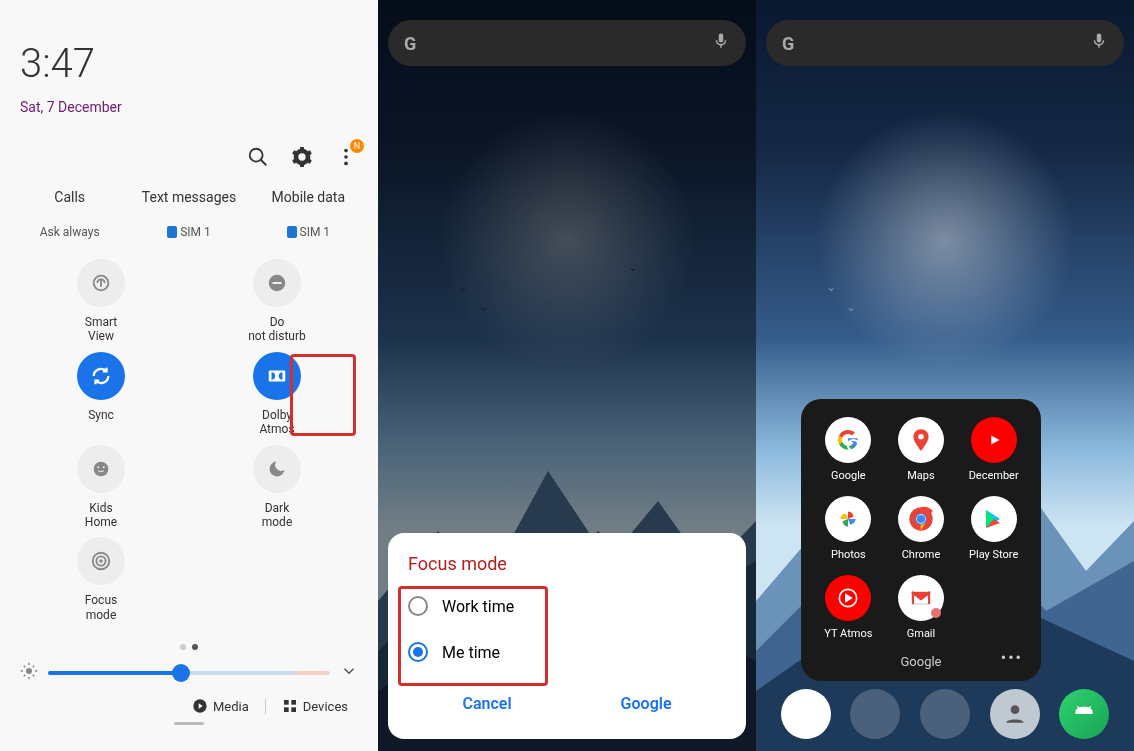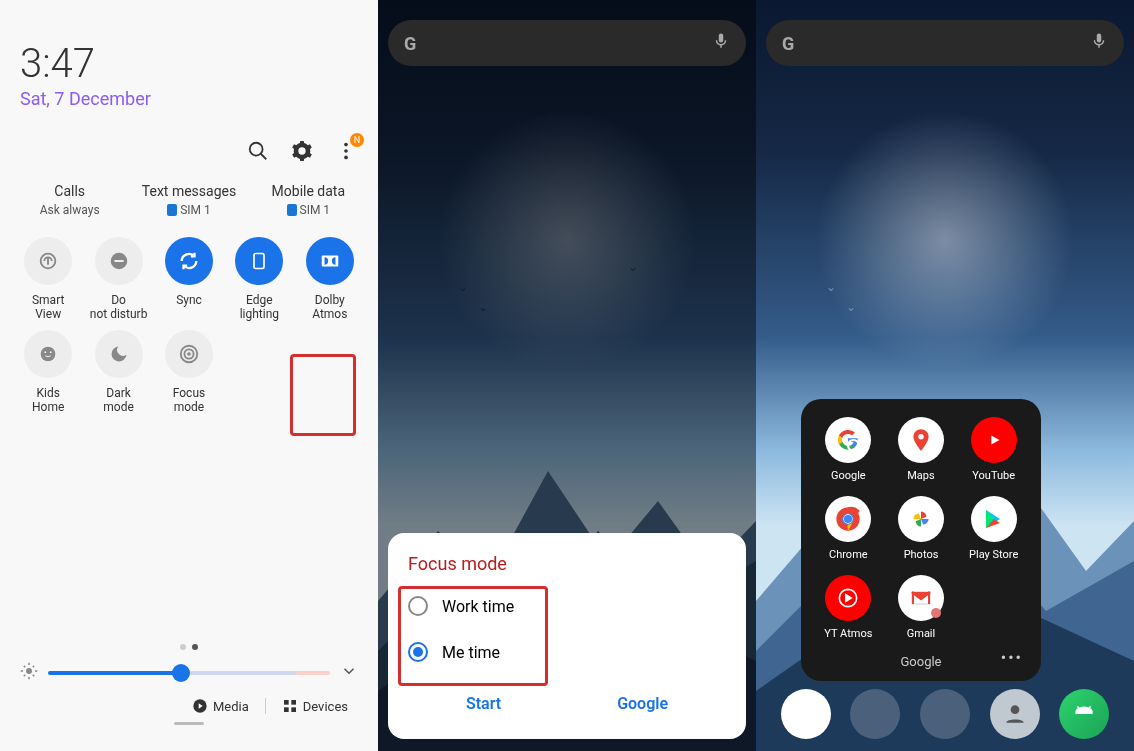--- a/index.html
+++ b/index.html
@@ -3,30 +3,30 @@
 <meta charset="utf-8">
 <style>
   * { margin: 0; padding: 0; box-sizing: border-box; font-family: -apple-system, BlinkMacSystemFont, "Segoe UI", Roboto, sans-serif; }
   body { display: flex; width: 1134px; height: 751px; background: #000; overflow: hidden; }
   .screen { width: 378px; height: 751px; position: relative; overflow: hidden; }
 
   
   .s1 { background: #f8f8f8; color: #333; }
   .s1-header { padding: 40px 20px 10px; }
   .s1-time { font-size: 40px; font-weight: 300; }
-  .s1-date { font-size: 18px; color: #8b5cf6; margin-top: 1px; }
+  .s1-date { font-size: 14px; color: #701a75; margin-top: 12px; }
   .s1-icons-row { display: flex; justify-content: flex-end; gap: 20px; padding: 20px 20px 0; align-items: center; }
   .s1-iconbtn { width: 24px; height: 24px; display: flex; align-items: center; justify-content: center; position: relative; cursor: pointer; }
   .badge { position: absolute; top: -6px; right: -6px; width: 14px; height: 14px; background: #ff8800; border-radius: 50%; color: #fff; font-size: 9px; display: flex; align-items: center; justify-content: center; }
   .s1-sims { display: flex; justify-content: space-around; padding: 20px 10px 10px; }
   .s1-sim { text-align: center; flex: 1; }
   .s1-sim-title { font-size: 14px; }
-  .s1-sim-sub { font-size: 12px; color: #555; margin-top: 4px; display: flex; align-items: center; justify-content: center; gap: 3px; }
+  .s1-sim-sub { font-size: 12px; color: #555; margin-top: 20px; display: flex; align-items: center; justify-content: center; gap: 3px; }
   .sim-chip { width: 10px; height: 12px; background: #1976d2; border-radius: 2px; }
-  .s1-toggles { display: grid; grid-template-columns: repeat(5, 1fr); gap: 8px 4px; padding: 10px 15px; }
+  .s1-toggles { display: grid; grid-template-columns: repeat(2, 1fr); gap: 8px 4px; padding: 10px 15px; }
   .s1-toggle { text-align: center; cursor: pointer; }
   .toggle-circle { width: 48px; height: 48px; border-radius: 50%; margin: 0 auto 8px; display: flex; align-items: center; justify-content: center; }
   .toggle-off { background: #ededed; color: #888; }
   .toggle-on { background: #1a73e8; color: #fff; }
   .toggle-label { font-size: 12px; line-height: 1.2; }
   .s1-highlight { border: 3px solid #d32f2f; border-radius: 4px; position: absolute; }
 
   .s1-bottom { position: absolute; bottom: 16px; left: 0; right: 0; padding: 0 20px 10px; }
   .s1-dots { display: flex; justify-content: center; gap: 6px; margin-bottom: 12px; }
   .dot { width: 6px; height: 6px; border-radius: 50%; background: #ccc; }
@@ -137,28 +137,20 @@
           <svg width="22" height="22" viewBox="0 0 24 24" fill="none" stroke="currentColor" stroke-width="2.5">
             <path d="M4 12a8 8 0 0114-5M20 12a8 8 0 01-14 5"></path>
             <polyline points="18 3 18 7 14 7"></polyline>
             <polyline points="6 21 6 17 10 17"></polyline>
           </svg>
         </div>
         <div class="toggle-label">Sync</div>
       </div>
       <div class="s1-toggle">
         <div class="toggle-circle toggle-on">
-          <svg width="20" height="20" viewBox="0 0 24 24" fill="none" stroke="currentColor" stroke-width="2">
-            <rect x="6" y="3" width="12" height="18" rx="2"></rect>
-          </svg>
-        </div>
-        <div class="toggle-label">Edge<br>lighting</div>
-      </div>
-      <div class="s1-toggle">
-        <div class="toggle-circle toggle-on">
           <svg width="22" height="22" viewBox="0 0 24 24" fill="currentColor">
             <rect x="3" y="6" width="18" height="12" rx="1"></rect>
             <path d="M6 8 a4 4 0 010 8 M18 8 a4 4 0 000 8" fill="#1a73e8"></path>
           </svg>
         </div>
         <div class="toggle-label">Dolby<br>Atmos</div>
       </div>
       <div class="s1-toggle">
         <div class="toggle-circle toggle-off">
           <svg width="22" height="22" viewBox="0 0 24 24" fill="currentColor">
@@ -264,21 +256,21 @@
     <div class="radio-row">
           <span class="radio "></span>
           <span>Work time</span>
         </div>
         <div class="radio-row">
           <span class="radio selected"></span>
           <span>Me time</span>
         </div>
       </div>
     <div class="dialog-btns">
-      <span class="dialog-btn">Start</span>
+      <span class="dialog-btn">Cancel</span>
       <span class="dialog-btn" style="position:relative;">Google</span>
     </div>
   </div>
 </div>
 
 <div class="screen s3">
   <div class="moon"></div>
   <div class="mountains"><svg class="mtsvg" viewBox="0 0 378 400" preserveAspectRatio="none">
         <polygon points="0,400 0,250 60,180 110,230 170,120 230,210 280,150 330,220 378,170 378,400" fill="#6b92b8"></polygon>
         <polygon points="0,400 0,300 80,220 150,280 220,180 290,260 378,210 378,400" fill="#3f6590"></polygon>
@@ -315,50 +307,50 @@
             </svg>
           </div>
           <div class="app-label">Maps</div>
         </div>
         <div class="app">
           <div class="app-icon" style="background:#f00">
             <svg width="22" height="22" viewBox="0 0 24 24" fill="#fff">
               <polygon points="9,7 9,17 18,12"></polygon>
             </svg>
           </div>
-          <div class="app-label">YouTube</div>
+          <div class="app-label">December</div>
+        </div>
+        <div class="app">
+          <div class="app-icon" style="background:#fff">
+            <svg width="26" height="26" viewBox="0 0 24 24">
+              <path d="M12 12V5a5 5 0 015 5l-5 2z" fill="#EA4335"></path>
+              <path d="M12 12h7a5 5 0 01-5 5l-2-5z" fill="#4285F4"></path>
+              <path d="M12 12v7a5 5 0 01-5-5l5-2z" fill="#34A853"></path>
+              <path d="M12 12H5a5 5 0 015-5l2 5z" fill="#FBBC05"></path>
+            </svg>
+          </div>
+          <div class="app-label">Photos</div>
         </div>
         <div class="app">
           <div class="app-icon" style="background:#fff">
             <svg width="28" height="28" viewBox="0 0 24 24">
               <circle cx="12" cy="12" r="10" fill="#EA4335"></circle>
               <path d="M12 6h10a10 10 0 00-10-4v4z" fill="#FBBC05"></path>
               <path d="M12 6a6 6 0 016 6l4-7a10 10 0 00-10-3v4z" fill="#EA4335"></path>
               <path d="M3 7l5 9a6 6 0 01-2-4A10 10 0 013 7z" fill="#34A853"></path>
               <path d="M12 22l5-9a6 6 0 01-5 3 10 10 0 000 6z" fill="#FBBC05"></path>
               <circle cx="12" cy="12" r="5" fill="#4285F4"></circle>
               <circle cx="12" cy="12" r="4" fill="#fff"></circle>
               <circle cx="12" cy="12" r="3.5" fill="#4285F4"></circle>
             </svg>
           </div>
           <div class="app-label">Chrome</div>
         </div>
         <div class="app">
           <div class="app-icon" style="background:#fff">
-            <svg width="26" height="26" viewBox="0 0 24 24">
-              <path d="M12 12V5a5 5 0 015 5l-5 2z" fill="#EA4335"></path>
-              <path d="M12 12h7a5 5 0 01-5 5l-2-5z" fill="#4285F4"></path>
-              <path d="M12 12v7a5 5 0 01-5-5l5-2z" fill="#34A853"></path>
-              <path d="M12 12H5a5 5 0 015-5l2 5z" fill="#FBBC05"></path>
-            </svg>
-          </div>
-          <div class="app-label">Photos</div>
-        </div>
-        <div class="app">
-          <div class="app-icon" style="background:#fff">
             <svg width="24" height="24" viewBox="0 0 24 24">
               <path d="M4 3l14 9-14 9V3z" fill="#00C4FF"></path>
               <path d="M4 3l8 9-8 9V3z" fill="#00E676"></path>
               <path d="M12 12l6-4 0 0-6 4z" fill="#FFC107"></path>
               <path d="M12 12l6 4-14 5 8-9z" fill="#F44336"></path>
             </svg>
           </div>
           <div class="app-label">Play Store</div>
         </div>
         <div class="app">

